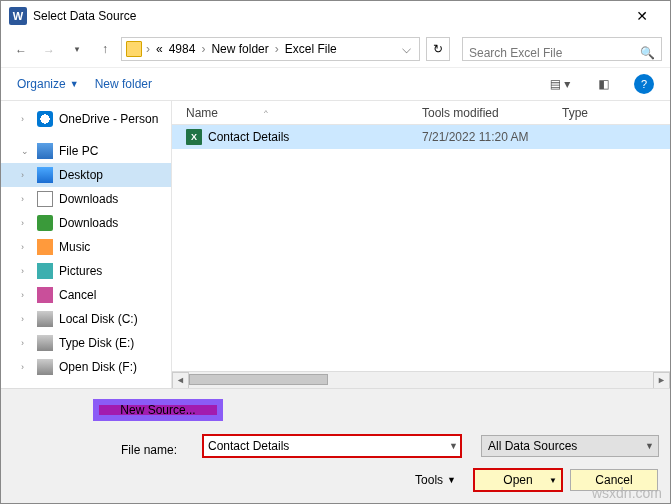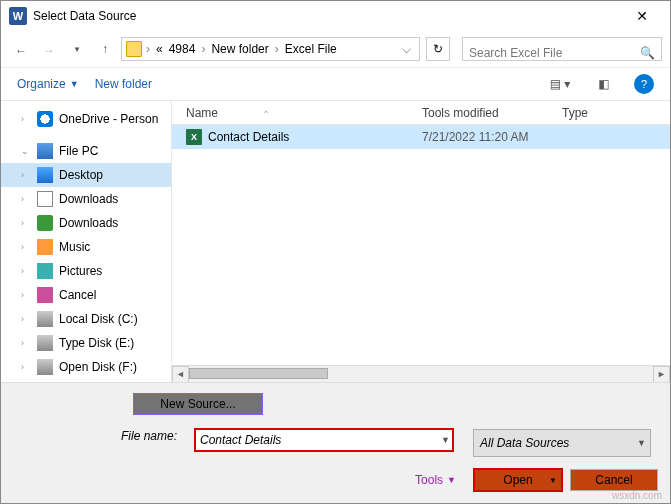--- a/index.html
+++ b/index.html
@@ -49,34 +49,34 @@
 .filerow{display:flex;height:24px;align-items:center;background:#cce8ff;}
 .filerow .c1{flex:0 0 250px;padding-left:14px;display:flex;align-items:center;gap:6px;}
 .filerow .c2{flex:0 0 140px;color:#555;}
 .filerow .c3{flex:1;color:#555;white-space:nowrap;overflow:hidden;}
 .listbody{flex:1;overflow:hidden;}
 .hscroll{height:17px;background:#f0f0f0;border-top:1px solid #ddd;display:flex;align-items:center;}
 .hscroll .arrow{width:17px;height:17px;display:flex;align-items:center;justify-content:center;color:#666;background:#f0f0f0;border:1px solid #ccc;font-size:9px;}
 .hscroll .track{flex:1;height:17px;position:relative;}
 .hscroll .thumb{position:absolute;left:0;top:2px;height:11px;width:30%;background:#c9c9c9;border:1px solid #aaa;}
 .footer{background:#f0f0f0;border-top:1px solid #ddd;padding:10px 12px 12px 12px;}
-.newsrc{display:inline-flex;align-items:center;justify-content:center;width:130px;height:22px;background:#737373;border:1px solid #8b5cf6;margin-left:120px;margin-bottom:14px;}
-.fnrow{display:flex;align-items:flex-start;gap:12px;font-style:italic;}
+.newsrc{display:inline-flex;align-items:center;justify-content:center;width:130px;height:22px;background:#a21caf;border:6px solid #8b5cf6;margin-left:80px;margin-bottom:14px;}
+.fnrow{display:flex;align-items:flex-end;gap:20px;}
 .fnlabel{flex:0 0 170px;text-align:right;padding-right:6px;}
 .fncombo{flex:0 0 258px;height:22px;border:1px solid #7a7a7a;background:#fff;display:flex;align-items:center;padding:0 4px;position:relative;}
 .fncombo .dd{position:absolute;right:2px;color:#555;font-size:9px;}
 .red{outline:2px solid #d40404;outline-offset:-1px;}
-.filter{flex:0 0 178px;height:28px;border:1px solid #adadad;background:#e1e1e1;display:flex;align-items:center;padding:0 6px;position:relative;margin-left:8px;}
+.filter{flex:0 0 178px;height:22px;border:1px solid #adadad;background:#e1e1e1;display:flex;align-items:center;padding:0 6px;position:relative;}
 .filter .dd{position:absolute;right:4px;font-size:9px;color:#555;}
 .btnrow{display:flex;justify-content:flex-end;align-items:center;gap:8px;margin-top:12px;}
-.tools{display:flex;align-items:center;gap:4px;margin-right:10px;color:#a21caf;}
-.btn{width:88px;height:22px;background:#c2410c;border:1px solid #adadad;display:flex;align-items:center;justify-content:center;}
+.tools{display:flex;align-items:center;gap:4px;margin-right:10px;color:#000000;}
+.btn{width:88px;height:22px;background:#fef9c3;border:1px solid #adadad;display:flex;align-items:center;justify-content:center;}
 .btn.open{position:relative;}
 .btn.open .dd{position:absolute;right:4px;font-size:8px;}
-.watermark{position:absolute;right:8px;bottom:2px;font-size:10px;color:#bbb;}
+.watermark{position:absolute;right:8px;bottom:2px;font-size:14px;color:#bbb;}
 </style>
 </head>
 <body>
 
 <div class="titlebar">
   <div class="word-icn">W</div>
   <div class="title">Select Data Source</div>
   <div class="close">✕</div>
 </div>
 

